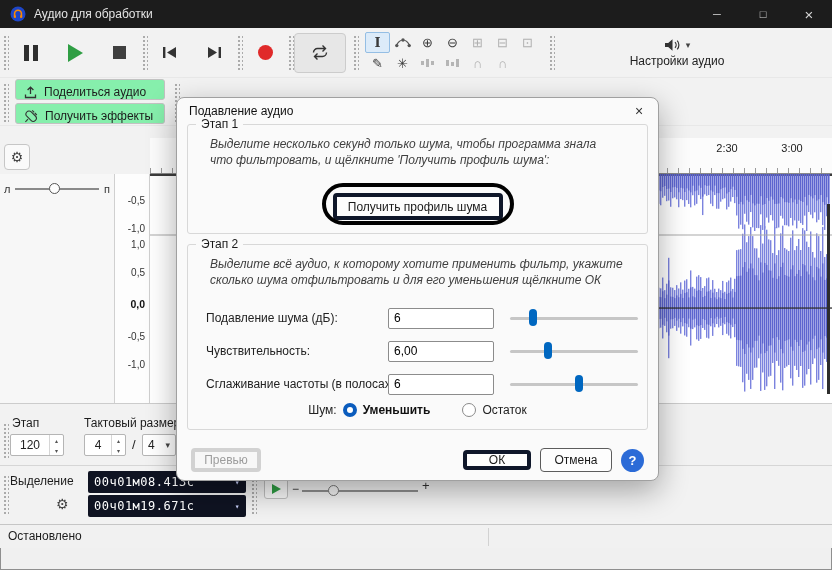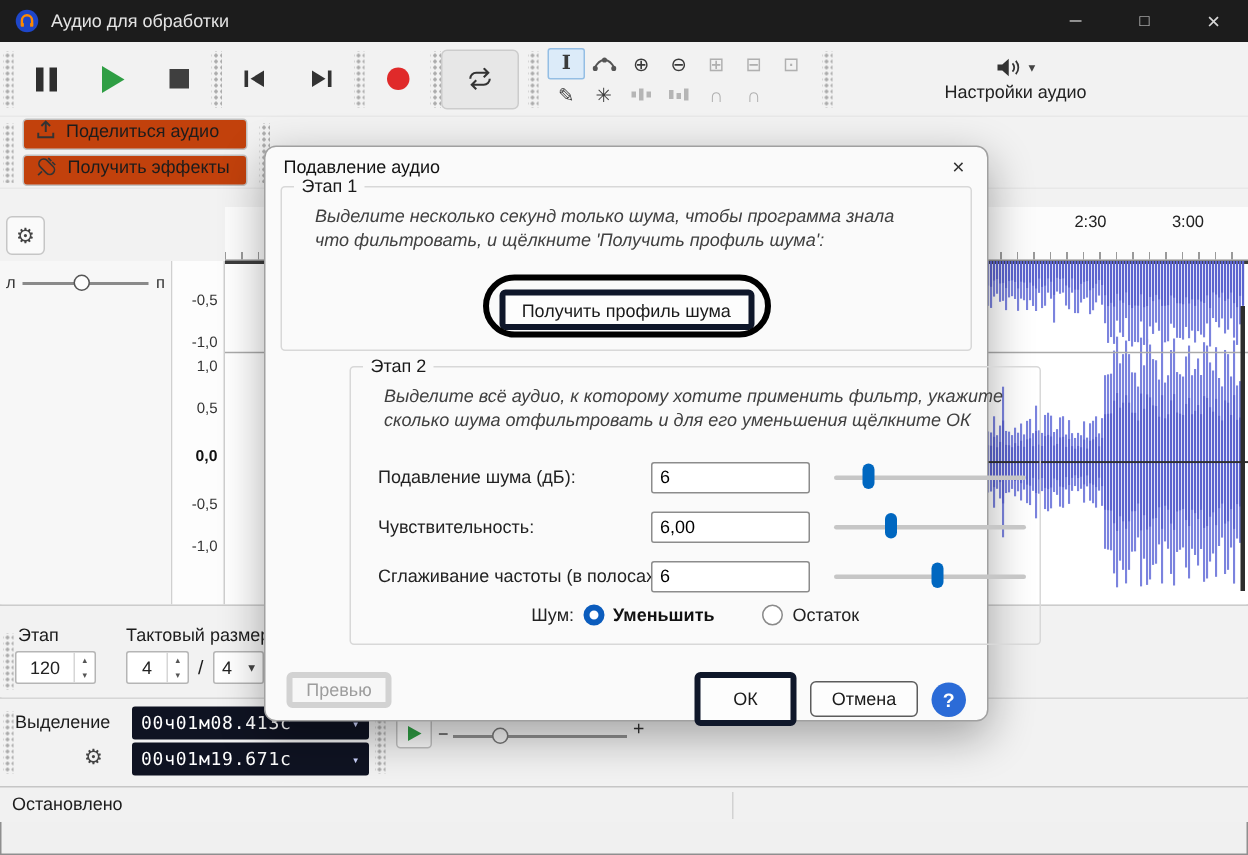--- a/index.html
+++ b/index.html
@@ -35,22 +35,22 @@
   .tcell{display:flex;align-items:center;justify-content:center;font-size:13px;color:#3a3a3a;}
   .tcell.sel{background:#dcebf9;border:1px solid #94bee4;box-sizing:border-box;border-radius:2px;font-family:"DejaVu Serif",serif;font-weight:bold;}
   .tcell.gray{color:#b0b0b0;}
   .audio-settings{margin-left:52px;width:140px;display:flex;flex-direction:column;align-items:center;justify-content:center;gap:2px;}
   .audio-settings .ico-row{display:flex;align-items:center;gap:5px;}
   .dd{font-size:9px;color:#444;}
 
   
   .toolbar2{height:48px;background:#f2f2f2;display:flex;align-items:center;padding-left:2px;border-bottom:1px solid #e8e8e8;box-sizing:border-box;}
   .btncol{display:flex;flex-direction:column;gap:3px;margin-left:6px;}
-  .pillbtn{width:150px;height:21px;display:flex;align-items:flex-start;gap:7px;padding:0 8px;box-sizing:border-box;
-           border:1px solid #c2c2c2;border-radius:3px;background:#c2410c;font-size:12px;color:#1c1c1c;}
+  .pillbtn{width:150px;height:21px;display:flex;align-items:flex-end;gap:7px;padding:0 8px;box-sizing:border-box;
+           border:1px solid #c2c2c2;border-radius:3px;background:#86efac;font-size:12px;color:#1c1c1c;}
 
   
   .rulerstrip{position:relative;height:48px;background:#f2f2f2;}
   .gearbtn{position:absolute;left:4px;top:18px;width:26px;height:26px;display:flex;align-items:center;justify-content:center;
            border:1px solid #c6c6c6;border-radius:4px;background:#fafafa;font-size:14px;color:#444;box-sizing:border-box;}
   .timeruler{position:absolute;left:150px;right:0;top:12px;height:36px;background:#fcfcfc;border-bottom:1px solid #8a8a8a;box-sizing:border-box;}
   .timeruler::after{content:"";position:absolute;left:0;right:0;bottom:0;height:5px;
            background-image:repeating-linear-gradient(90deg,#9a9a9a 0 1px,transparent 1px 11px);}
   .tl-label{position:absolute;top:4px;width:34px;text-align:center;font-size:11px;color:#222;}
 
@@ -98,40 +98,40 @@
   
   .dialog{position:absolute;left:176px;top:97px;width:483px;height:384px;background:#fafafa;border:1px solid #a0a0a0;
           border-radius:8px;box-shadow:0 10px 30px rgba(0,0,0,.33);box-sizing:border-box;z-index:50;}
   .dlg-header{height:26px;display:flex;align-items:center;}
   .dlg-title{margin-left:12px;font-size:12px;color:#111;}
   .dlg-close{margin-left:auto;width:38px;height:26px;display:flex;align-items:center;justify-content:center;font-size:14px;color:#333;}
   .group{position:absolute;border:1px solid #d8d8d8;border-radius:3px;}
   .legend{position:absolute;top:-8px;left:8px;background:#fafafa;padding:0 5px;font-size:12px;color:#1a1a1a;}
   .gtext{position:absolute;left:22px;font-size:12px;color:#404040;white-space:nowrap;font-style:italic;}
   .g1{left:10px;top:26px;width:459px;height:108px;}
-  .g2{left:10px;top:146px;width:459px;height:184px;margin-left:46px;}
+  .g2{left:10px;top:146px;width:459px;height:184px;}
   .btn{display:flex;align-items:center;justify-content:center;background:#fdfdfd;border:4px solid #0f172a;border-radius:4px;
        font-size:12px;color:#1a1a1a;font-family:"Liberation Sans",sans-serif;box-sizing:border-box;}
   .profile-btn{position:absolute;left:50%;transform:translateX(-50%);top:68px;width:170px;height:27px;}
   .annotation{position:absolute;left:50%;transform:translateX(-50%);top:85px;width:192px;height:42px;
               border:4px solid #000;border-radius:21px;box-sizing:border-box;z-index:5;}
   .prow{position:absolute;left:10px;width:440px;height:22px;display:flex;align-items:center;padding-left:8px;box-sizing:border-box;}
   .prow .plabel{width:182px;font-size:12px;white-space:nowrap;flex-shrink:0;}
   .prow input{width:106px;height:21px;border:1px solid #8c8c8c;border-radius:2px;background:#fff;font-size:12px;
               font-family:"Liberation Sans",sans-serif;padding:0 5px;box-sizing:border-box;margin-right:16px;}
   .dslider{position:relative;width:130px;height:20px;}
   .dslider .trk{position:absolute;left:0;right:0;top:9px;height:3px;background:#c6c6c6;border-radius:2px;}
   .dslider .th{position:absolute;top:1px;width:8px;height:17px;background:#0067c0;border-radius:4px;}
   .noise-row{position:absolute;left:0;width:459px;top:156px;height:18px;display:flex;align-items:center;justify-content:center;gap:6px;font-size:12px;text-align:right;}
   .radio{width:14px;height:14px;border-radius:50%;border:1px solid #8a8a8a;background:#fff;box-sizing:border-box;flex-shrink:0;}
   .radio.sel{border:4.5px solid #0b5cbd;}
   .rlabel1{font-weight:bold;color:#111;}
   .preview-btn{position:absolute;left:14px;top:350px;width:70px;height:24px;color:#9d9d9d;background:#f7f7f7;border-color:#d2d2d2;}
   .dlg-actions{position:absolute;right:14px;top:350px;display:flex;gap:9px;align-items:center;}
-  .okbtn{width:68px;height:36px;}
+  .okbtn{width:68px;height:20px;}
   .cancelbtn{width:72px;height:24px;border:1px solid #5c5c5c;}
   .helpbtn{width:23px;height:23px;border-radius:50%;background:#2b6bd7;color:#fff;display:flex;align-items:center;justify-content:center;
            font-weight:bold;font-size:13px;}
 </style>
 </head>
 <body>
 
 <div id="app">
 
   <div class="titlebar">

